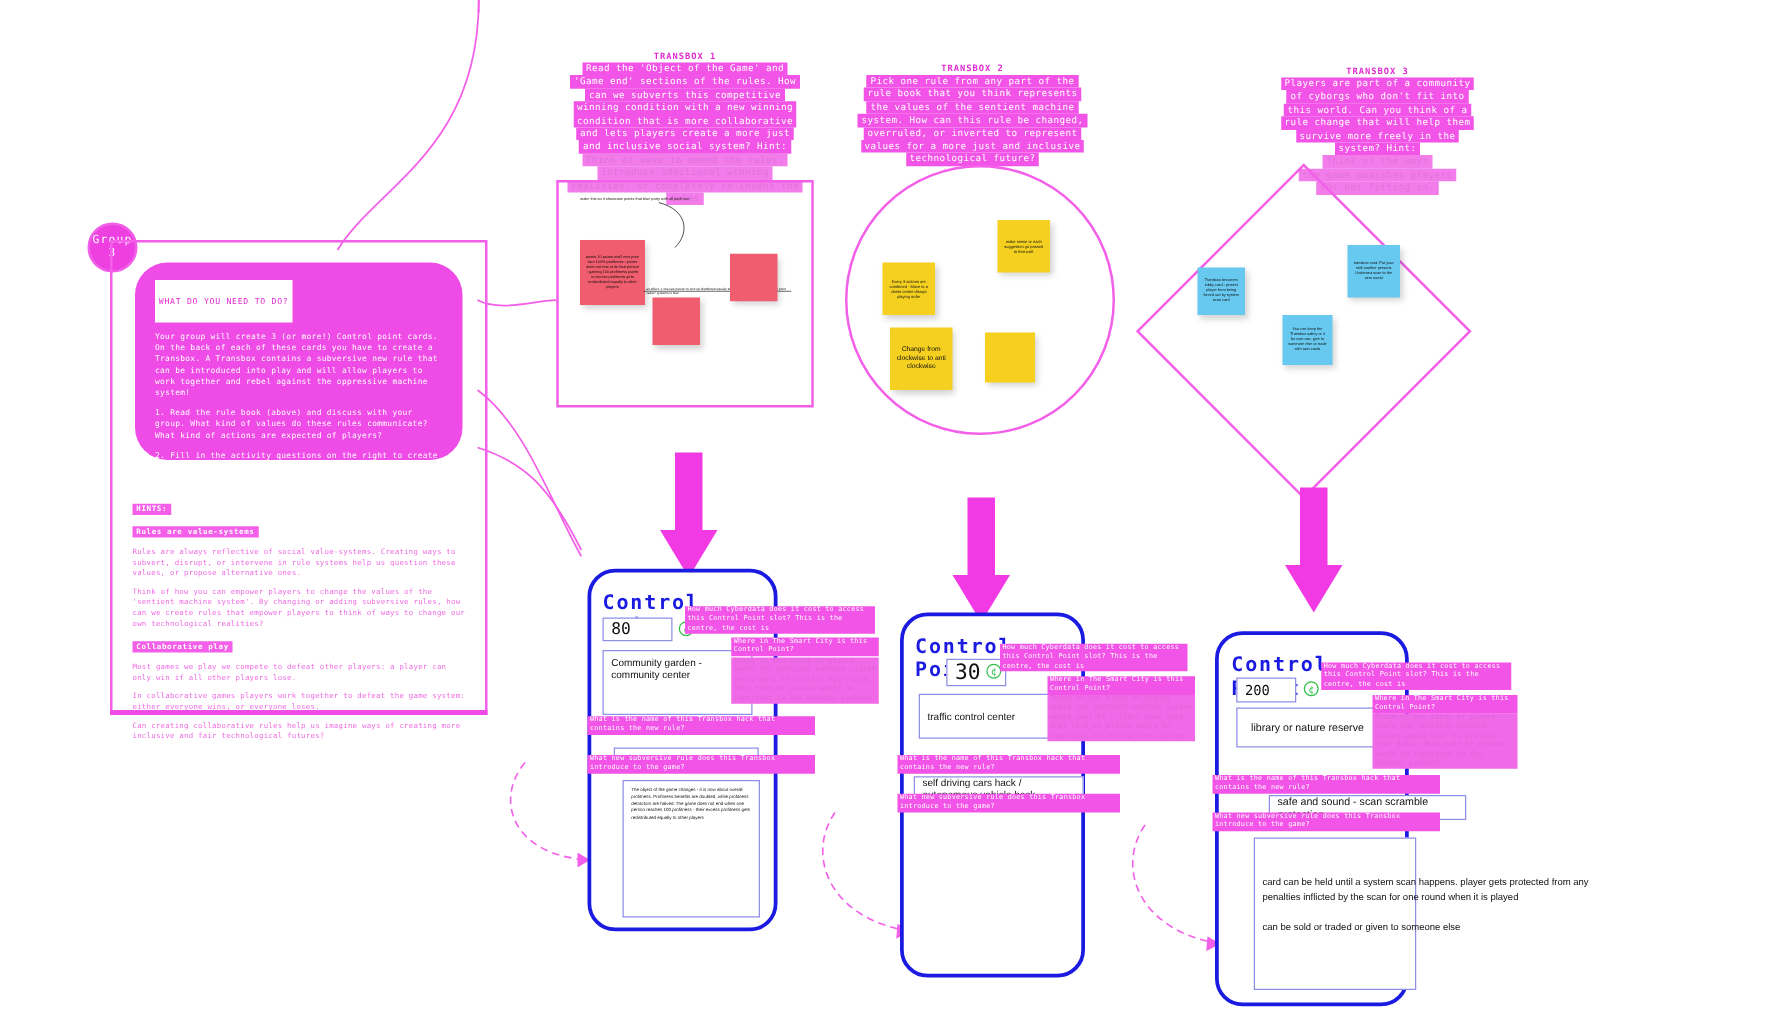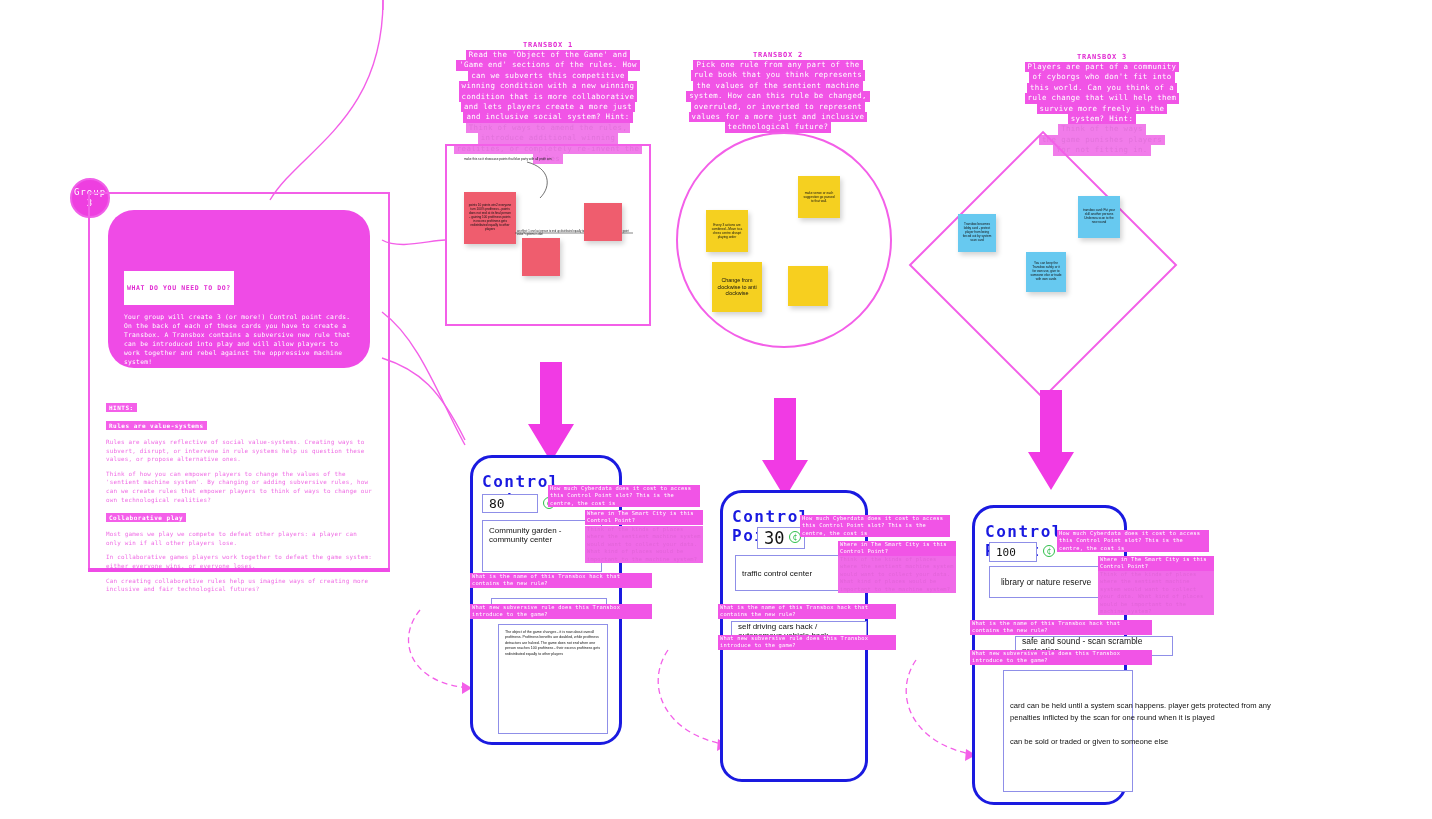--- a/index.html
+++ b/index.html
@@ -26,21 +26,21 @@
   
   .panel-frame{border:2px solid #f35fe8;background:transparent;}
   .panel-card{
     background:#ef4be6;border-radius:26px;
   }
   .panel-inner{padding:14px 16px;}
   .hl{
     background:#ffffff;color:#e12ad2;
     font-family:"DejaVu Sans Mono", monospace;
     font-size:6.5px;letter-spacing:.6px;
-    display:inline-block;padding:13px 3px;font-weight:bold;margin-top:47px;
+    display:inline-block;padding:13px 3px;font-weight:normal;
   }
   .ptext{
     color:#ffffff;font-family:"DejaVu Sans Mono", monospace;
     font-size:6.3px;line-height:9px;letter-spacing:.25px;
     margin-top:7px;
   }
 
   .notes-block{padding:6px 18px;}
   .note-hl{
     background:#f45fe9;color:#ffffff;
@@ -315,21 +315,21 @@
     <div class="abs cp-box" style="left:8px;top:128px;width:136px;height:20px;font-size:8px;display:flex;align-items:center;">self driving cars hack / autonomous vehicle hack</div>
   </div>
   <div class="abs cp-label" style="left:800px;top:515px;width:150px;white-space:normal;">How much Cyberdata does it cost to access this Control Point slot? This is the centre, the cost is</div>
   <div class="abs cp-label" style="left:838px;top:541px;width:118px;white-space:normal;">Where in The Smart City is this Control Point?</div>
   <div class="abs cp-label faint" style="left:838px;top:556px;width:118px;white-space:normal;">Think of the kinds of places where the sentient machine system would want to collect your data. What kind of places would be important to the machine system?</div>
   <div class="abs cp-label" style="left:718px;top:604px;width:178px;white-space:normal;">What is the name of this Transbox hack that contains the new rule?</div>
   <div class="abs cp-label" style="left:718px;top:635px;width:178px;white-space:normal;">What new subversive rule does this Transbox introduce to the game?</div>
 
   <div class="abs cp-card" style="left:972px;top:505px;width:155px;height:300px;">
     <div class="abs cp-title" style="left:10px;top:14px;">Control Point</div>
-    <div class="abs cp-input big" style="left:14px;top:34px;width:48px;height:20px;font-size:11px;">100</div>
+    <div class="abs cp-input big" style="left:14px;top:34px;width:48px;height:20px;font-size:11px;">200</div>
     <div class="abs coin" style="left:68px;top:37px;">¢</div>
     <div class="abs cp-box" style="left:14px;top:58px;width:114px;height:32px;display:flex;align-items:center;justify-content:center;font-size:8.5px;">library or nature reserve</div>
     <div class="abs dashed-sep" style="left:8px;top:112px;width:140px;"></div>
     <div class="abs fold" style="left:74px;top:115px;">fold</div>
     <div class="abs cp-box" style="left:40px;top:128px;width:158px;height:20px;font-size:8.5px;display:flex;align-items:center;justify-content:center;">safe and sound - scan scramble protection</div>
     <div class="abs cp-box" style="left:28px;top:162px;width:130px;height:122px;">
       <div class="cp-ans" style="font-size:7.6px;line-height:1.6;padding-top:24px;white-space:pre-line;width:275px;">card can be held until a system scan happens. player gets protected from any penalties inflicted by the scan for one round when it is played
 
 can be sold or traded or given to someone else</div>
     </div>

